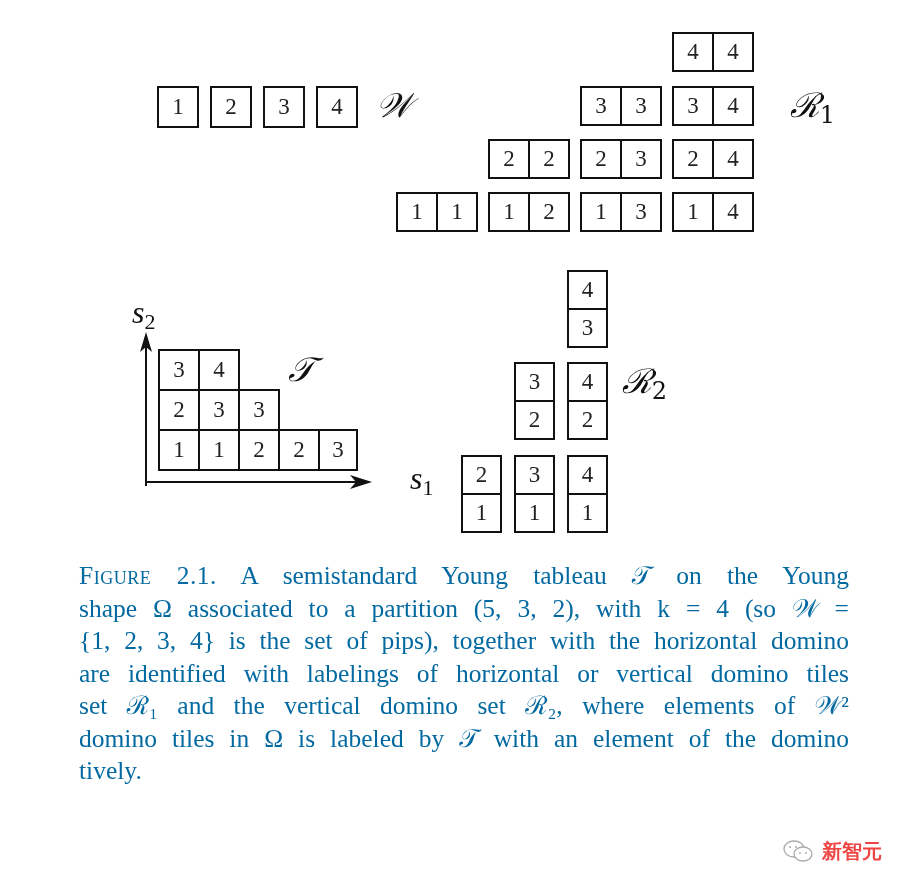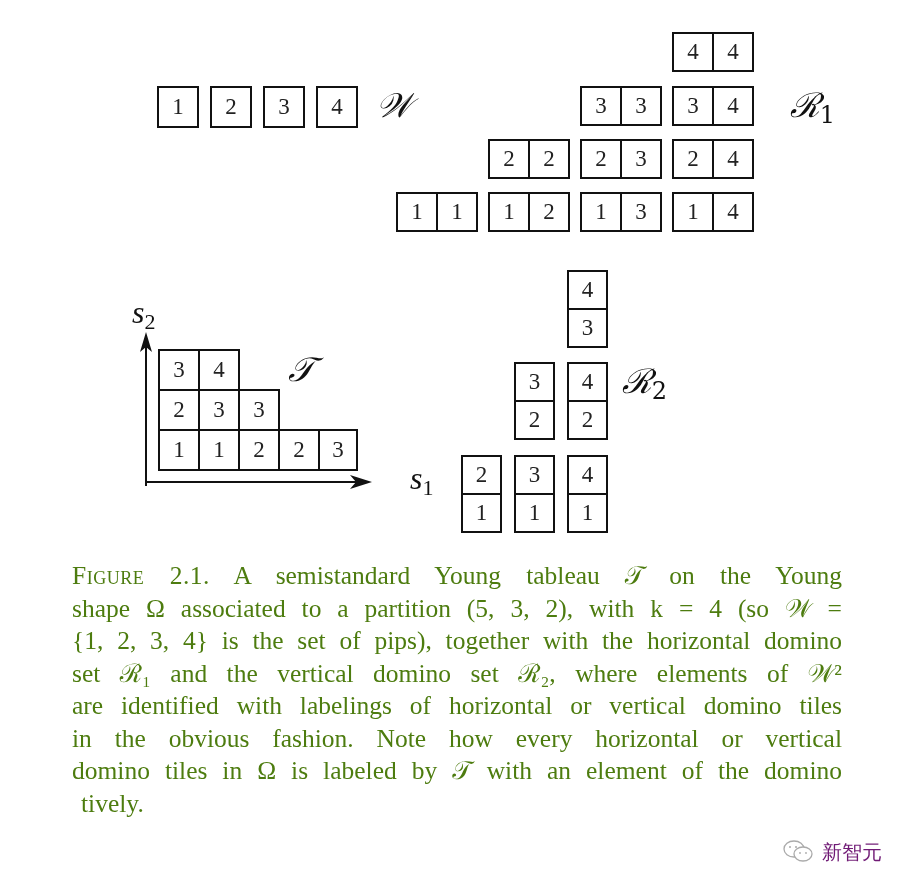--- a/index.html
+++ b/index.html
@@ -14,28 +14,28 @@
   .domino-h .cell + .cell { margin-left: -2px; }
   .domino-v { position: absolute; display: flex; flex-direction: column; }
   .domino-v .cell { position: relative; width: 41px; height: 40px; }
   .domino-v .cell + .cell { margin-top: -2px; }
   .mathlabel { position: absolute; font-family: "DejaVu Serif", "Liberation Serif", serif;
                font-style: italic; font-size: 34px; color: #111; line-height: 1; }
   .mathlabel sub { font-style: normal; font-size: 24px; vertical-align: -6px; }
   .axis-label { position: absolute; font-family: "Liberation Serif", "DejaVu Serif", serif;
                 font-style: italic; font-size: 32px; line-height: 1; }
   .axis-label sub { font-style: normal; font-size: 22px; vertical-align: -6px; }
-  .caption { position: absolute; left: 72px; top: 560px; width: 770px;
+  .caption { position: absolute; left: 79px; top: 560px; width: 770px;
              font-family: "Liberation Serif", "DejaVu Serif", serif; font-size: 25.5px;
-             line-height: 32.5px; color: #4d7c0f; text-align: justify; }
+             line-height: 32.5px; color: #0369a1; text-align: justify; }
   .caption .figlabel { font-variant: small-caps; letter-spacing: 0.5px; }
   .caption .line { display: block; text-align: justify; text-align-last: justify; white-space: nowrap; }
-  .caption .line.last { text-align-last: left; margin-left: 9px; }
-  .watermark { position: absolute; left: 782px; top: 838px; display: flex; align-items: flex-end;
-               color: #701a75; font-family: "DejaVu Sans", sans-serif; font-size: 20px; }
+  .caption .line.last { text-align-last: left; }
+  .watermark { position: absolute; left: 782px; top: 838px; display: flex; align-items: flex-start;
+               color: #ef4444; font-family: "DejaVu Sans", sans-serif; font-size: 20px; font-weight: bold; }
 </style>
 </head>
 <body>
 
 <div>
   <div class="cell" style="left:157px;top:86px;width:42px;height:42px;">1</div>
   <div class="cell" style="left:210px;top:86px;width:42px;height:42px;">2</div>
   <div class="cell" style="left:263px;top:86px;width:42px;height:42px;">3</div>
   <div class="cell" style="left:316px;top:86px;width:42px;height:42px;">4</div>
   <div class="mathlabel" style="left:376px;top:88px;"><span>𝒲</span></div>
@@ -142,23 +142,22 @@
     <div class="cell">4</div>
     <div class="cell">1</div>
   </div>
   <div class="mathlabel" style="left:622px;top:364px;"><span>ℛ</span><sub>2</sub></div>
 </div>
 
 <div class="caption">
   <span class="line"><span class="figlabel">Figure 2.1.</span> <span>A semistandard Young tableau 𝒯 on the Young</span></span>
   <span class="line">shape Ω associated to a partition (5, 3, 2), with k = 4 (so 𝒲 =</span>
   <span class="line">{1, 2, 3, 4} is the set of pips), together with the horizontal domino</span>
+  <span class="line">are identified with labelings of horizontal or vertical domino tiles</span>
   <span class="line">set ℛ₁ and the vertical domino set ℛ₂, where elements of 𝒲²</span>
-  <span class="line">are identified with labelings of horizontal or vertical domino tiles</span>
-  <span class="line">in the obvious fashion.  Note how every horizontal or vertical</span>
   <span class="line">domino tiles in Ω is labeled by 𝒯 with an element of the domino</span>
   <span class="line last">tively.</span>
 </div>
 
 <div class="watermark">
   <svg width="34" height="28" viewBox="0 0 34 28">
     <ellipse cx="12" cy="11" rx="10" ry="8" fill="none" stroke="#aaa" stroke-width="1.3"></ellipse>
     <ellipse cx="21" cy="16" rx="9" ry="7" fill="#fff" stroke="#aaa" stroke-width="1.3"></ellipse>
     <circle cx="8" cy="9" r="1" fill="#aaa"></circle>
       <circle cx="14" cy="9" r="1" fill="#aaa"></circle>

